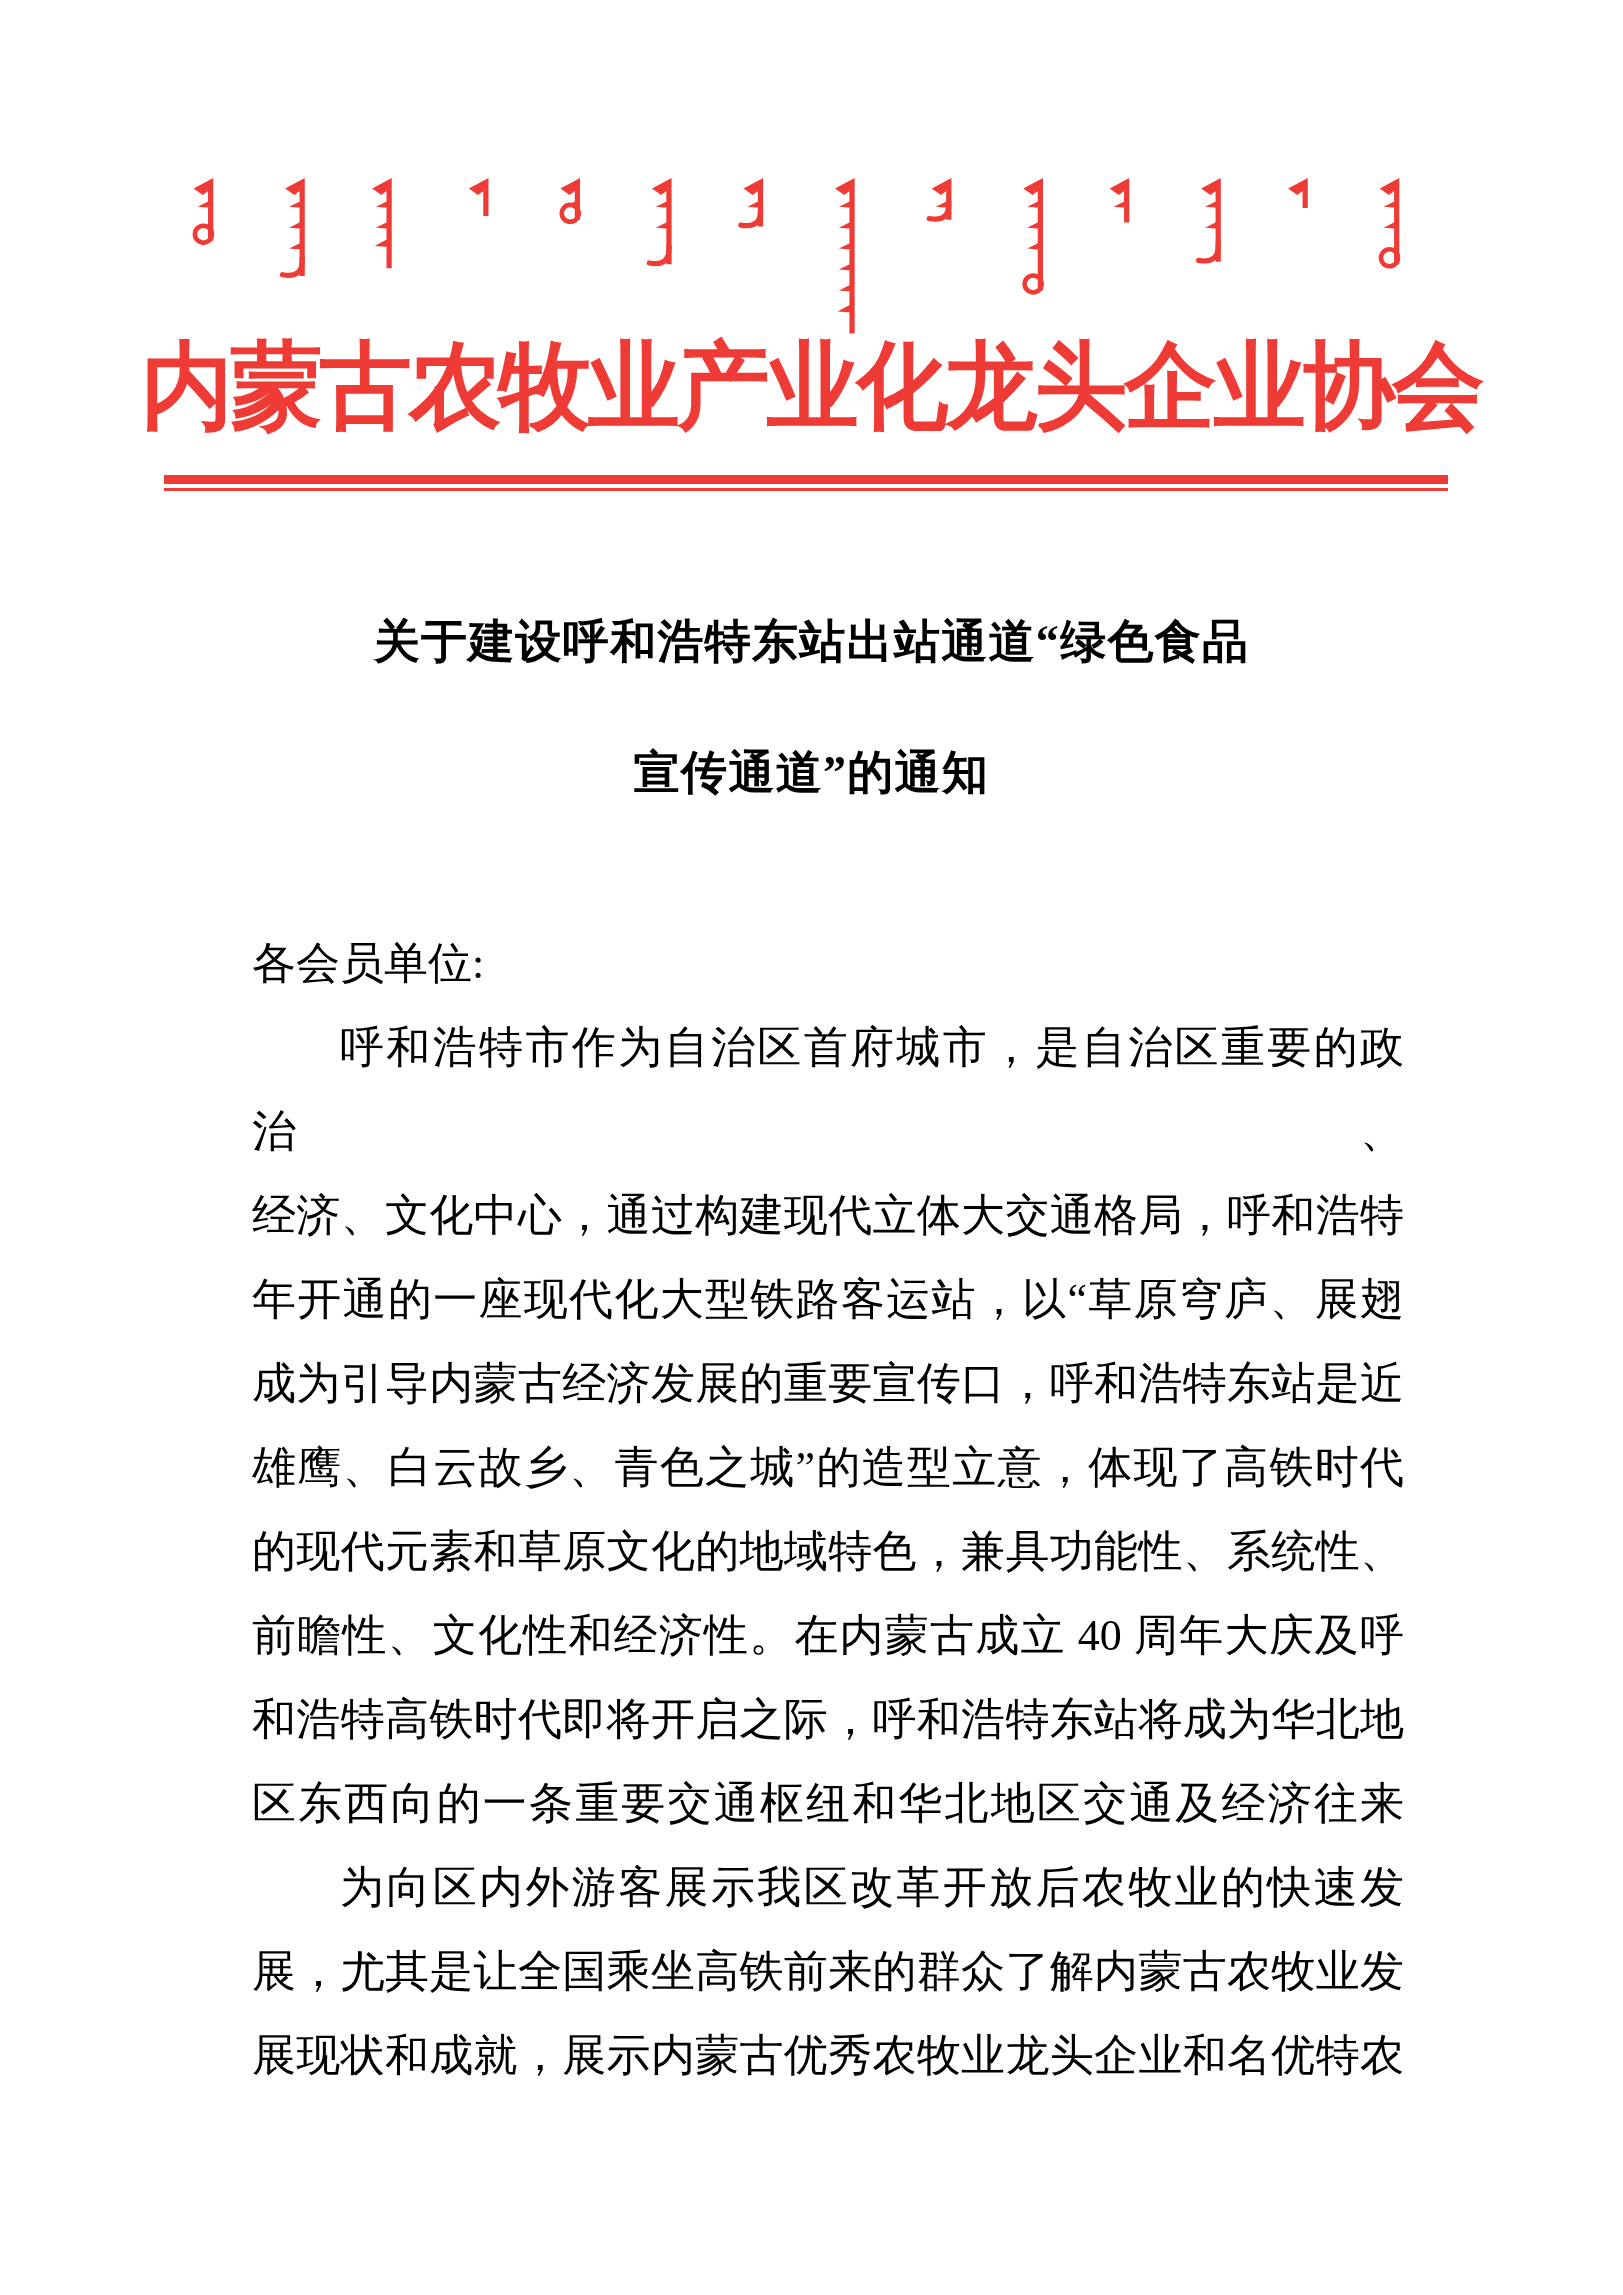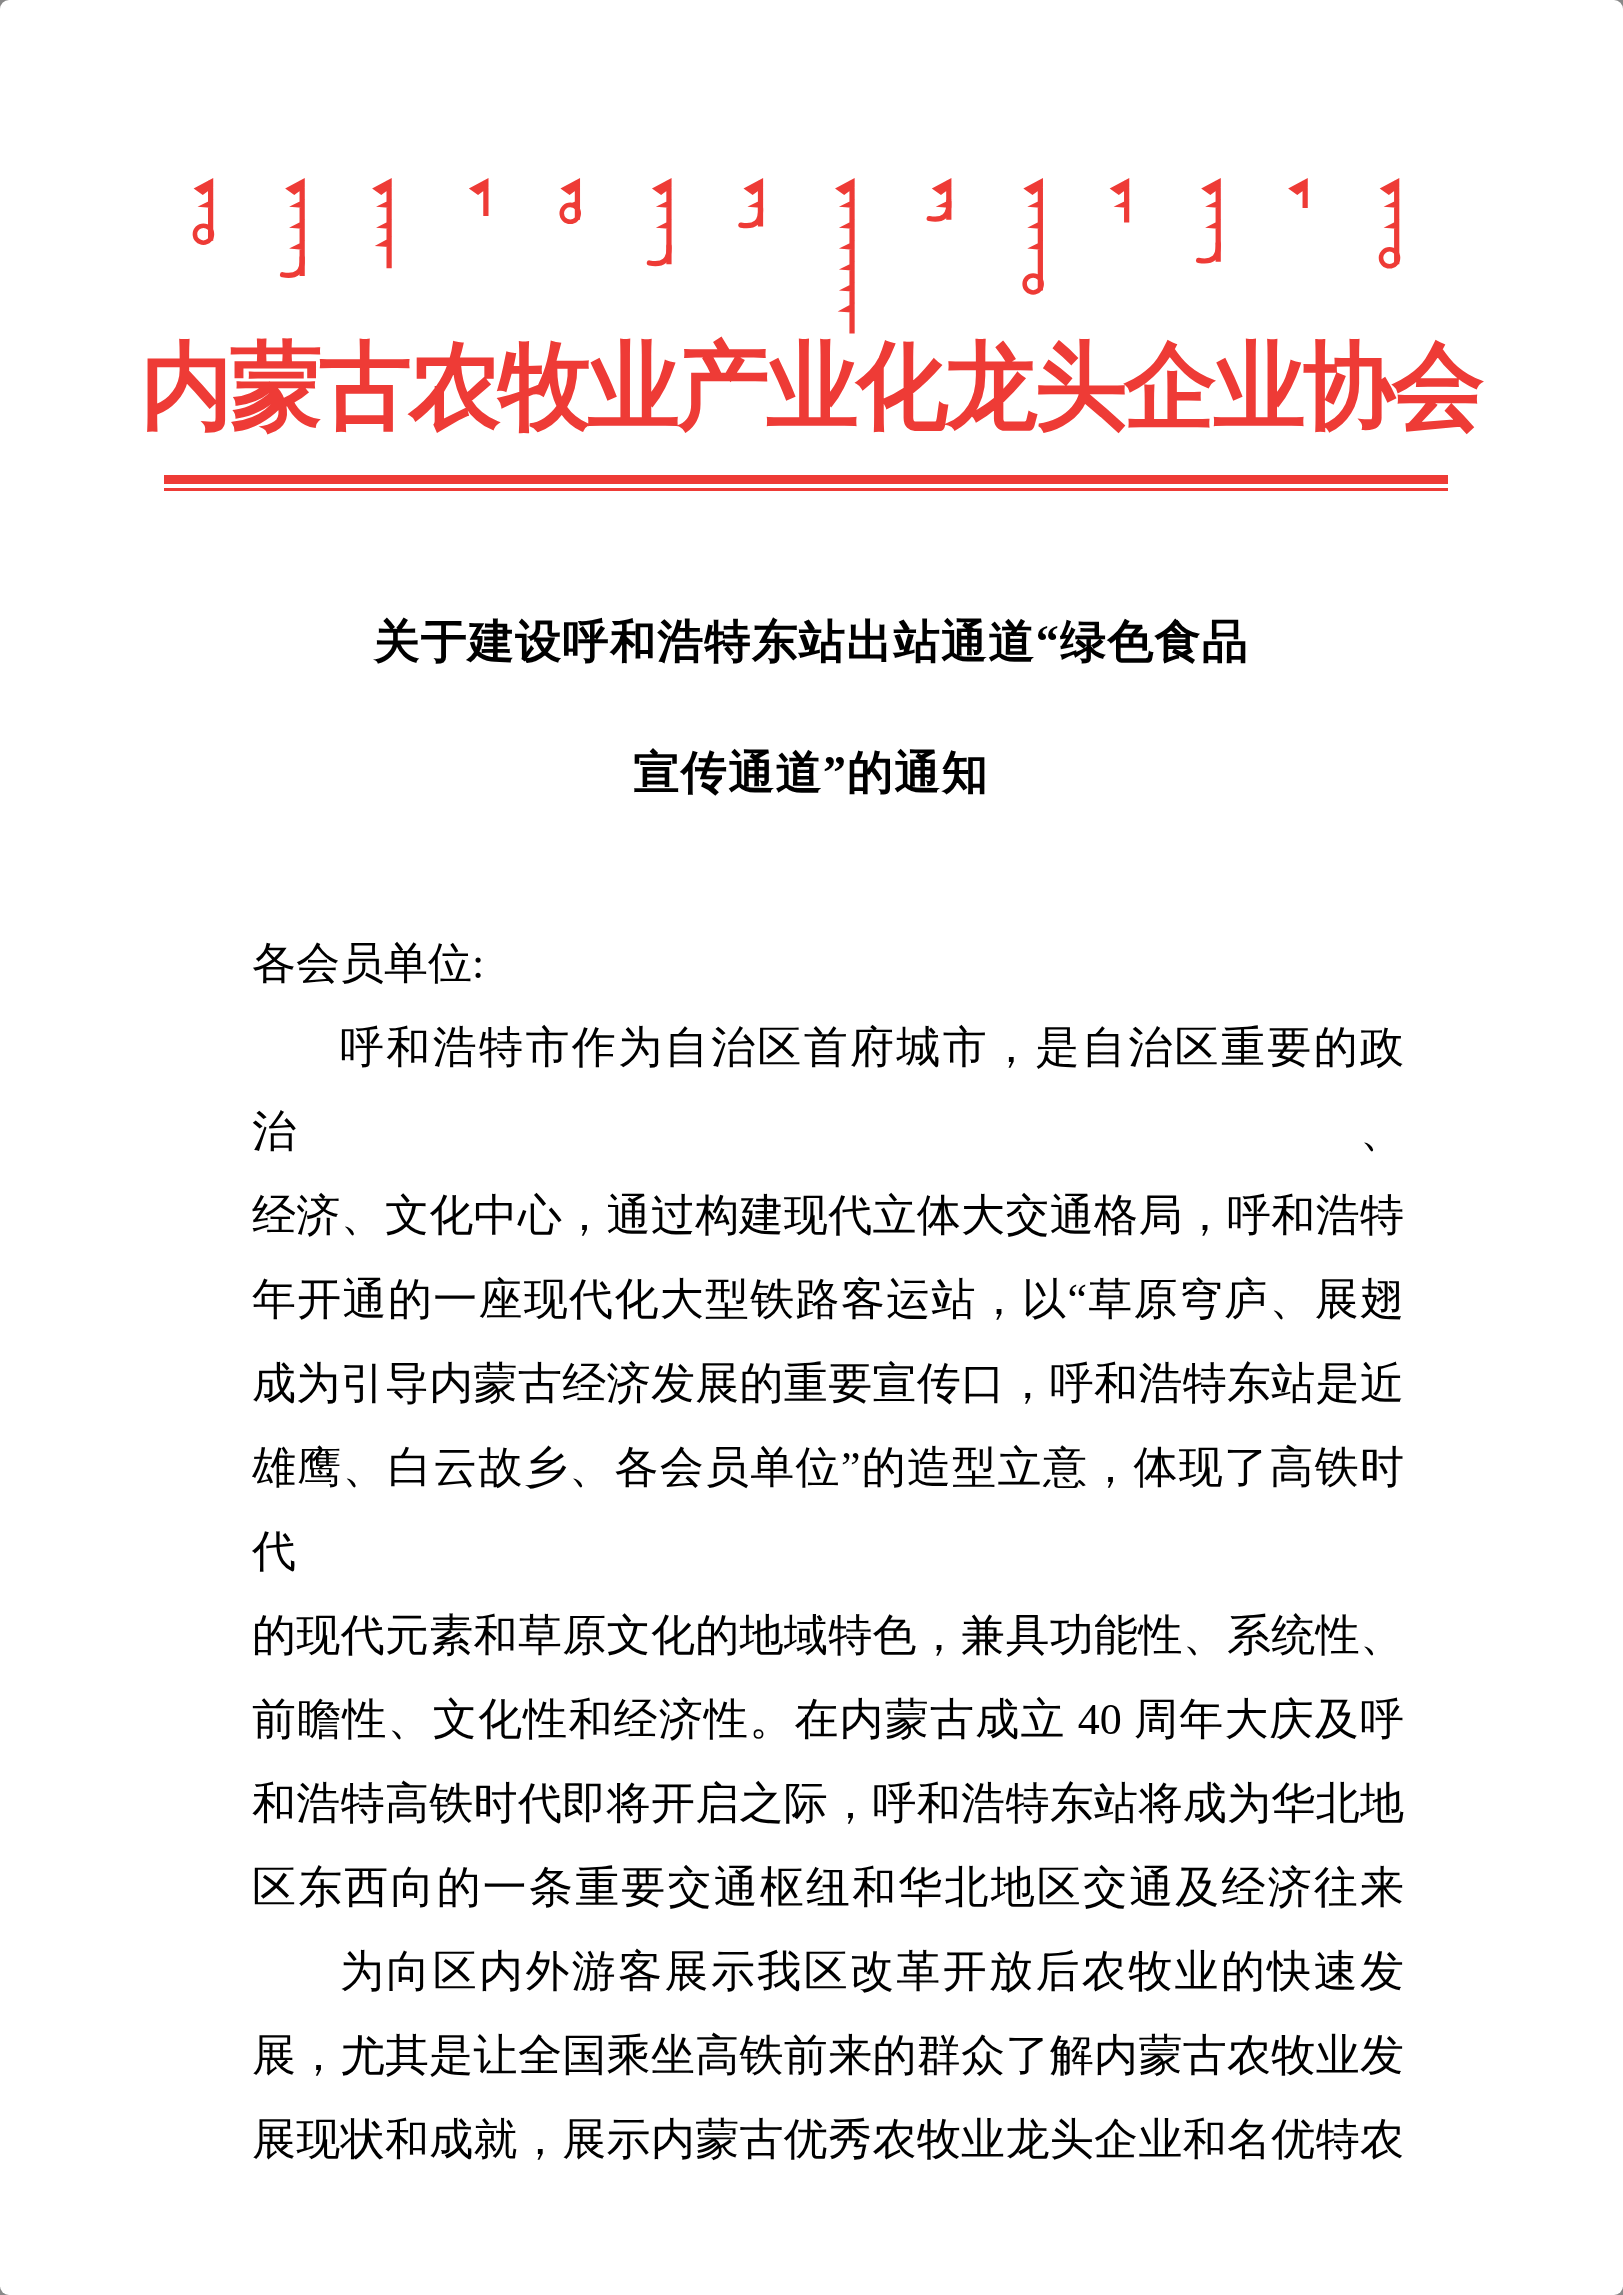--- a/index.html
+++ b/index.html
@@ -6,21 +6,20 @@
   * { margin: 0; padding: 0; box-sizing: border-box; }
   html, body { background: #888; }
   .page {
     position: relative;
     width: 1623px;
     height: 2295px;
     background: var(--paper);
     font-family: "Liberation Serif", "DejaVu Serif", serif;
     overflow: hidden;
     margin: 0 auto;
-    border-radius: 9px;
   }
   .mongolian {
     position: absolute;
     top: 178px; left: 0;
     width: 1623px; height: 170px;
   }
   .mongolian svg { overflow: visible; display: block; }
   .org-name {
     position: absolute;
     top: 333px; left: 0;
@@ -119,21 +118,21 @@
     <div>宣传通道”的通知</div>
   </div>
 
   <div class="body-block">
     <div class="salutation">各会员单位:</div>
     <div class="para">
         <div class="line indent">呼和浩特市作为自治区首府城市，是自治区重要的政治、</div>
         <div class="line">经济、文化中心，通过构建现代立体大交通格局，呼和浩特</div>
         <div class="line">年开通的一座现代化大型铁路客运站，以“草原穹庐、展翅</div>
         <div class="line">成为引导内蒙古经济发展的重要宣传口，呼和浩特东站是近</div>
-        <div class="line">雄鹰、白云故乡、各会员单位”的造型立意，体现了高铁时代</div>
+        <div class="line">雄鹰、白云故乡、青色之城”的造型立意，体现了高铁时代</div>
         <div class="line">的现代元素和草原文化的地域特色，兼具功能性、系统性、</div>
         <div class="line">前瞻性、文化性和经济性。在内蒙古成立 40 周年大庆及呼</div>
         <div class="line">和浩特高铁时代即将开启之际，呼和浩特东站将成为华北地</div>
         <div class="line">区东西向的一条重要交通枢纽和华北地区交通及经济往来</div>
       </div>
     <div class="para">
         <div class="line indent">为向区内外游客展示我区改革开放后农牧业的快速发</div>
         <div class="line">展，尤其是让全国乘坐高铁前来的群众了解内蒙古农牧业发</div>
         <div class="line">展现状和成就，展示内蒙古优秀农牧业龙头企业和名优特农</div>
       </div>

